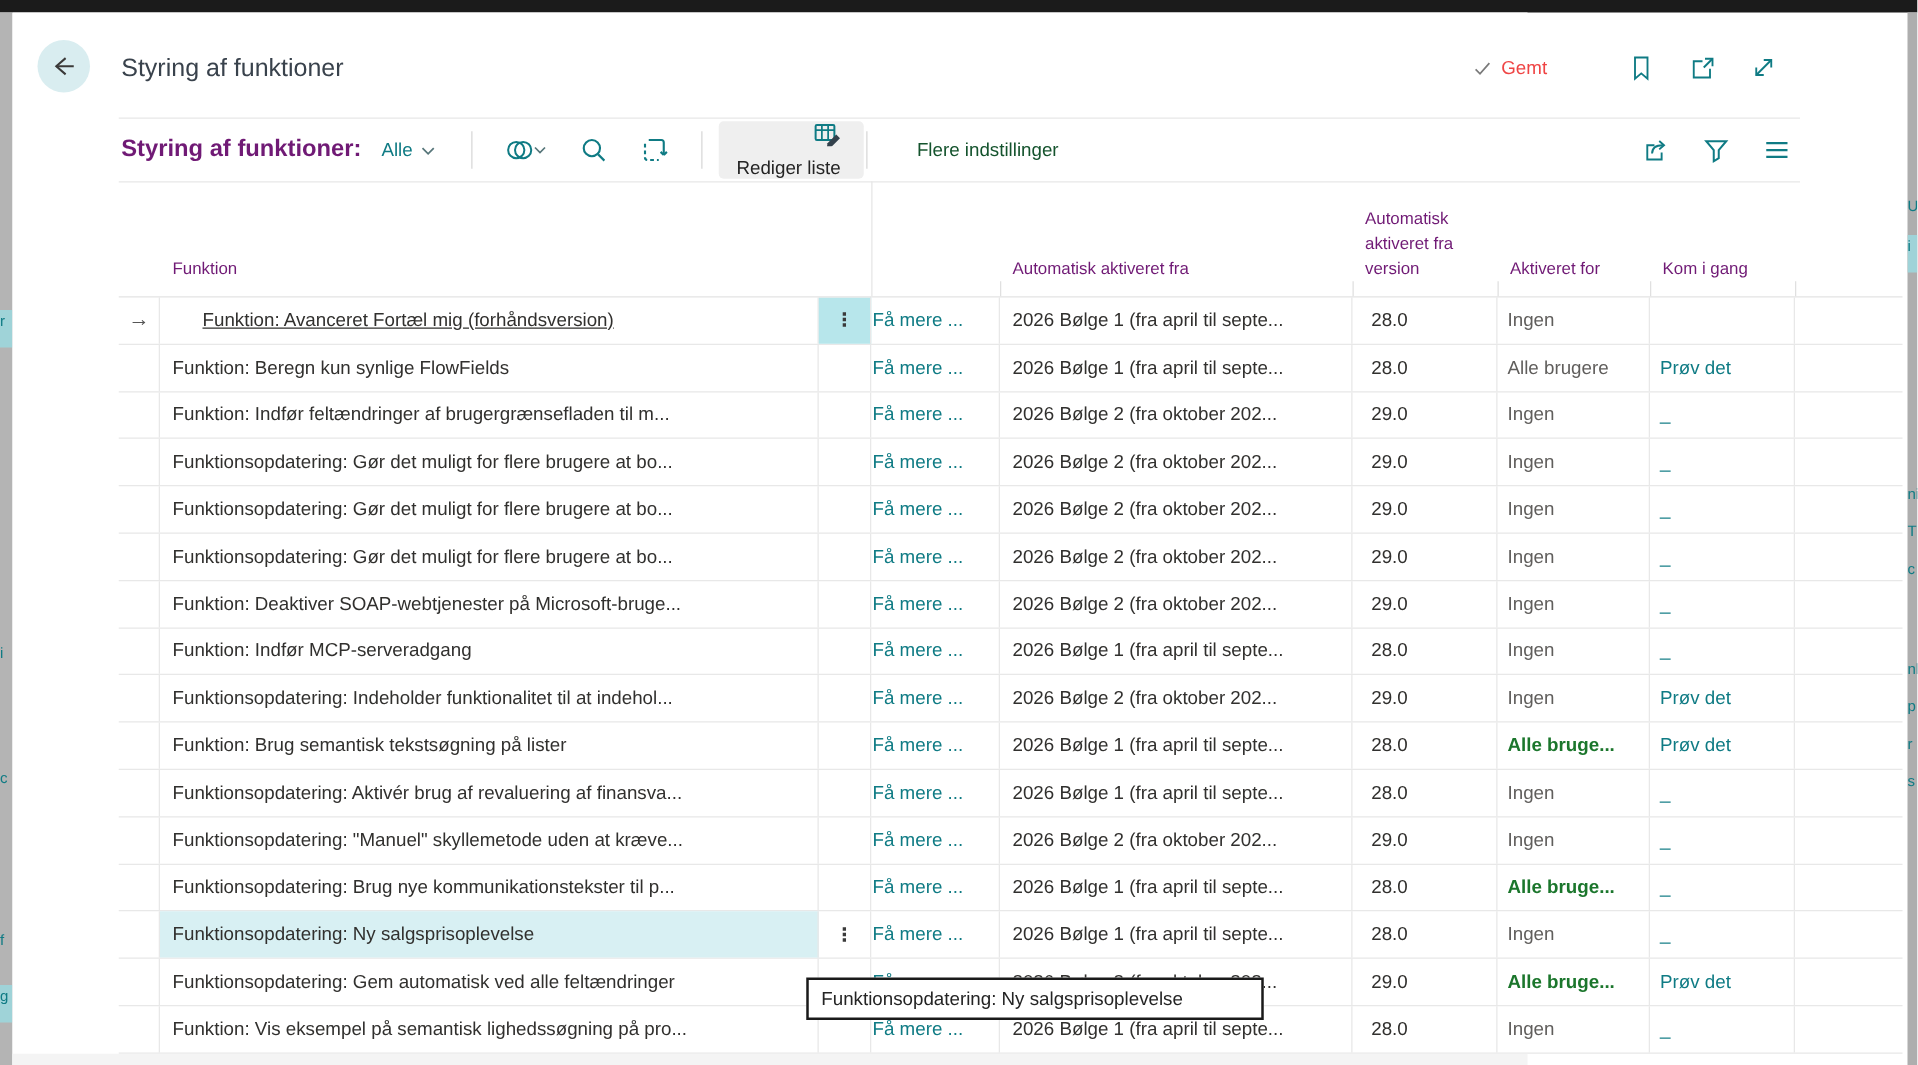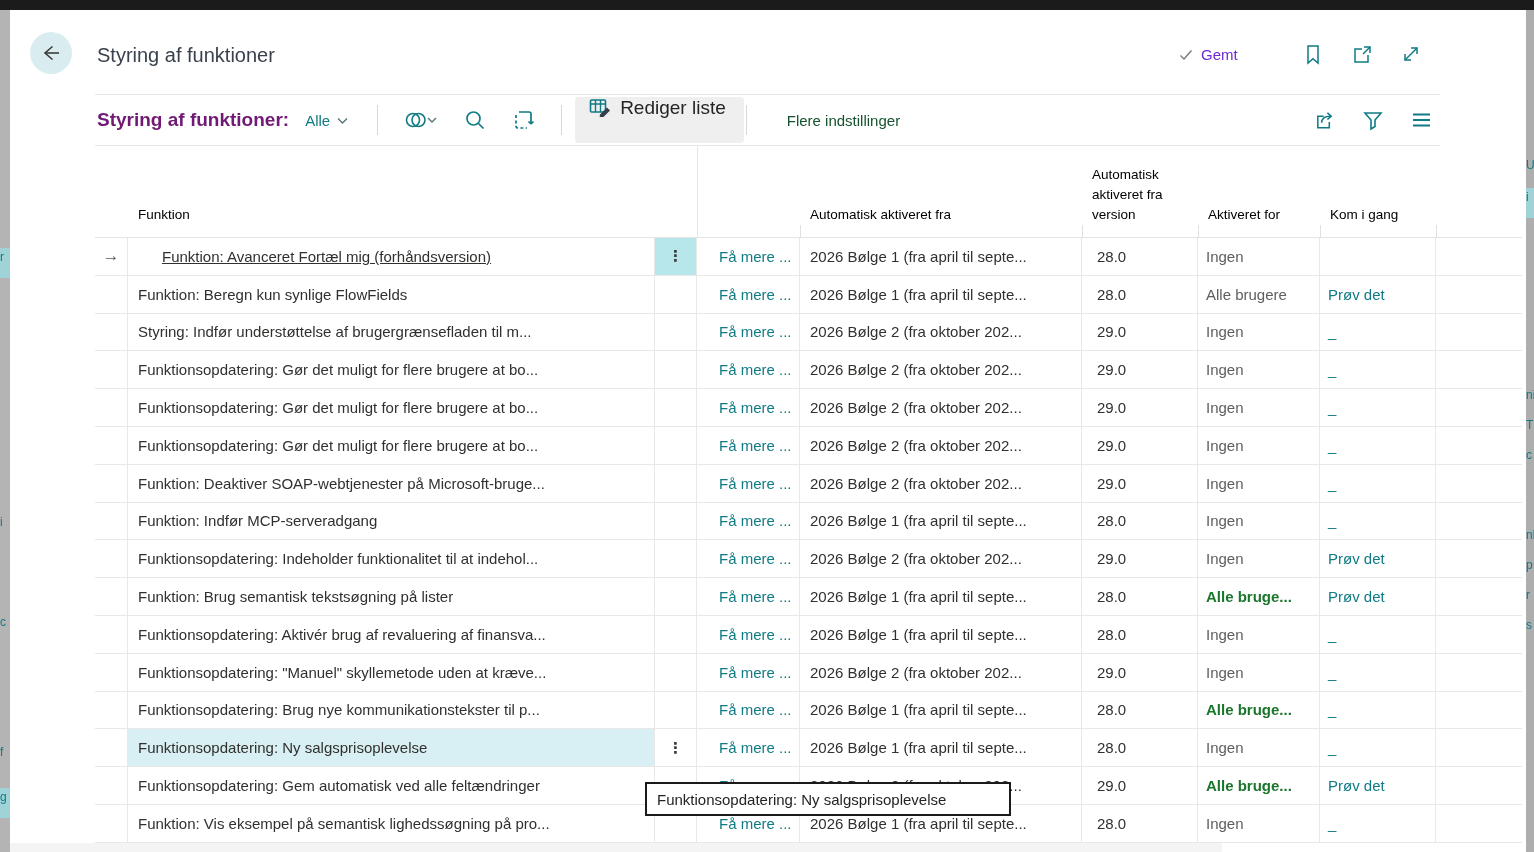--- a/index.html
+++ b/index.html
@@ -15,59 +15,59 @@
   .frag { position:absolute; left:0; width:100%; font-size:12px; color:#0f7b84; line-height:14px; }
   .frag.block { background:#9fd3d8; padding:2px 0 14px 0; }
 
   .main { position:absolute; left:10px; top:10px; width:1212px; height:842px; background:#fff; }
 
   
   .back-btn { position:absolute; left:20px; top:22px; width:42px; height:42px; border-radius:50%;
     background:#d9edf0; display:flex; align-items:center; justify-content:center; cursor:pointer; }
   .page-title { position:absolute; left:87px; top:34px; font-size:20px; color:#39424c; }
   .saved { position:absolute; left:1168px; top:36px; display:flex; align-items:center; gap:7px;
-    color:#6d28d9; font-size:15px; }
+    color:#ef4444; font-size:15px; }
   .title-icons { position:absolute; top:33px; left:1292px; display:flex; gap:27px; color:#0f7b84; }
   .icon-btn { width:22px; height:22px; display:flex; align-items:center; justify-content:center; cursor:pointer; }
 
   
   .toolbar { position:absolute; left:85px; top:84px; width:1345px; height:52px;
     border-top:1px solid #e8e8e8; border-bottom:1px solid #e8e8e8;
     display:flex; align-items:center; }
   .tb-label { font-weight:bold; font-size:19px; color:#701a75; margin-left:2px; }
   .tb-filter { display:flex; align-items:center; gap:6px; margin-left:16px; color:#0f7b84;
     font-size:15px; cursor:pointer; }
   .tb-divider { width:1px; height:30px; background:#d8d8d8; }
   .d1 { margin-left:28px; } .d2 { margin-left:0; } .d3 { margin-left:2px; }
   .tb-icon { color:#0f7b84; margin-left:26px; display:flex; align-items:center; cursor:pointer; }
   .edit-list-btn { margin-left:13px; height:46px; background:#efefef; border:none; border-radius:4px;
-    display:flex; align-items:flex-start; gap:9px; padding:0 18px 0 14px; font-size:19px; color:#242424;
-    cursor:pointer; font-family:inherit; }
+    display:flex; align-items:flex-end; gap:9px; padding:0 18px 0 14px; font-size:15px; color:#242424;
+    cursor:pointer; font-family:inherit;flex-direction:column; }
   .more-settings { margin-left:40px; font-size:15px; color:#14532d; cursor:pointer; }
   .tb-right { margin-left:auto; display:flex; gap:26px; margin-right:8px; color:#0f7b84; }
 
   
   .table { position:absolute; left:85px; top:135px; width:1427px; }
   .thead { display:grid; grid-template-columns:33px 527px 42px 103px 282px 116px 122px 116px 86px;
     height:93px; position:relative; border-bottom:1px solid #e4e4e4; }
   .th { display:flex; align-items:flex-end; padding:0 8px 12px 10px; font-size:13.5px;
-    color:#000000; line-height:20px; }
+    color:#701a75; line-height:20px; }
   .th.hfn { padding-left:10px; }
   .hline { position:absolute; top:0; bottom:0; width:1px; background:#e6e6e6; }
   .hstub { position:absolute; bottom:0; height:12px; width:1px; background:#e0e0e0; }
 
   .tbody { }
   .row { display:grid; grid-template-columns:33px 527px 42px 103px 282px 116px 122px 116px 86px;
     height:37.8px; border-bottom:1px solid #e8e8e8; }
   .cell { display:flex; align-items:center; overflow:hidden; white-space:nowrap;
     border-right:1px solid #e8e8e8; font-size:15px; color:#31302e; }
   .c-sel { justify-content:center; color:#565656; font-size:17px; }
   .c-fn { padding-left:10px; }
   .c-dots { justify-content:center; color:#3a3a3a; font-size:15px; font-weight:bold; letter-spacing:0; }
-  .c-more { padding-left:22px; color:#0f7b84; }
+  .c-more { padding-left:1px; color:#0f7b84; }
   .c-wave { padding-left:10px; }
   .c-ver { padding-left:15px; }
   .c-act { padding-left:8px; color:#605e5c; }
   .c-go { padding-left:8px; color:#0f7b84; }
   .c-fill { border-right:none; }
   .arrow-glyph, .dots-glyph { visibility:hidden; }
   .row.sel-row .arrow-glyph { visibility:visible; }
   .row.has-dots .dots-glyph { visibility:visible; }
   .row.sel-row .fn-text { text-decoration:underline;margin-left:24px; }
   .row.sel-row .c-dots { background:#b7e6eb; }
@@ -289,21 +289,21 @@
     <div class="cell c-go">
               <span>Prøv det</span>
             </div>
     <div class="cell c-fill"></div>
   </div>
           <div class="row">
     <div class="cell c-sel">
               <span class="arrow-glyph">→</span>
             </div>
     <div class="cell c-fn">
-              <span class="fn-text">Styring: Indfør understøttelse af brugergrænsefladen til m...</span>
+              <span class="fn-text">Funktion: Indfør feltændringer af brugergrænsefladen til m...</span>
             </div>
     <div class="cell c-dots">
               <span class="dots-glyph">⋮</span>
             </div>
     <div class="cell c-more">
               <span>Få mere ...</span>
             </div>
     <div class="cell c-wave">
               <span>2026 Bølge 2 (fra oktober 202...</span>
             </div>

